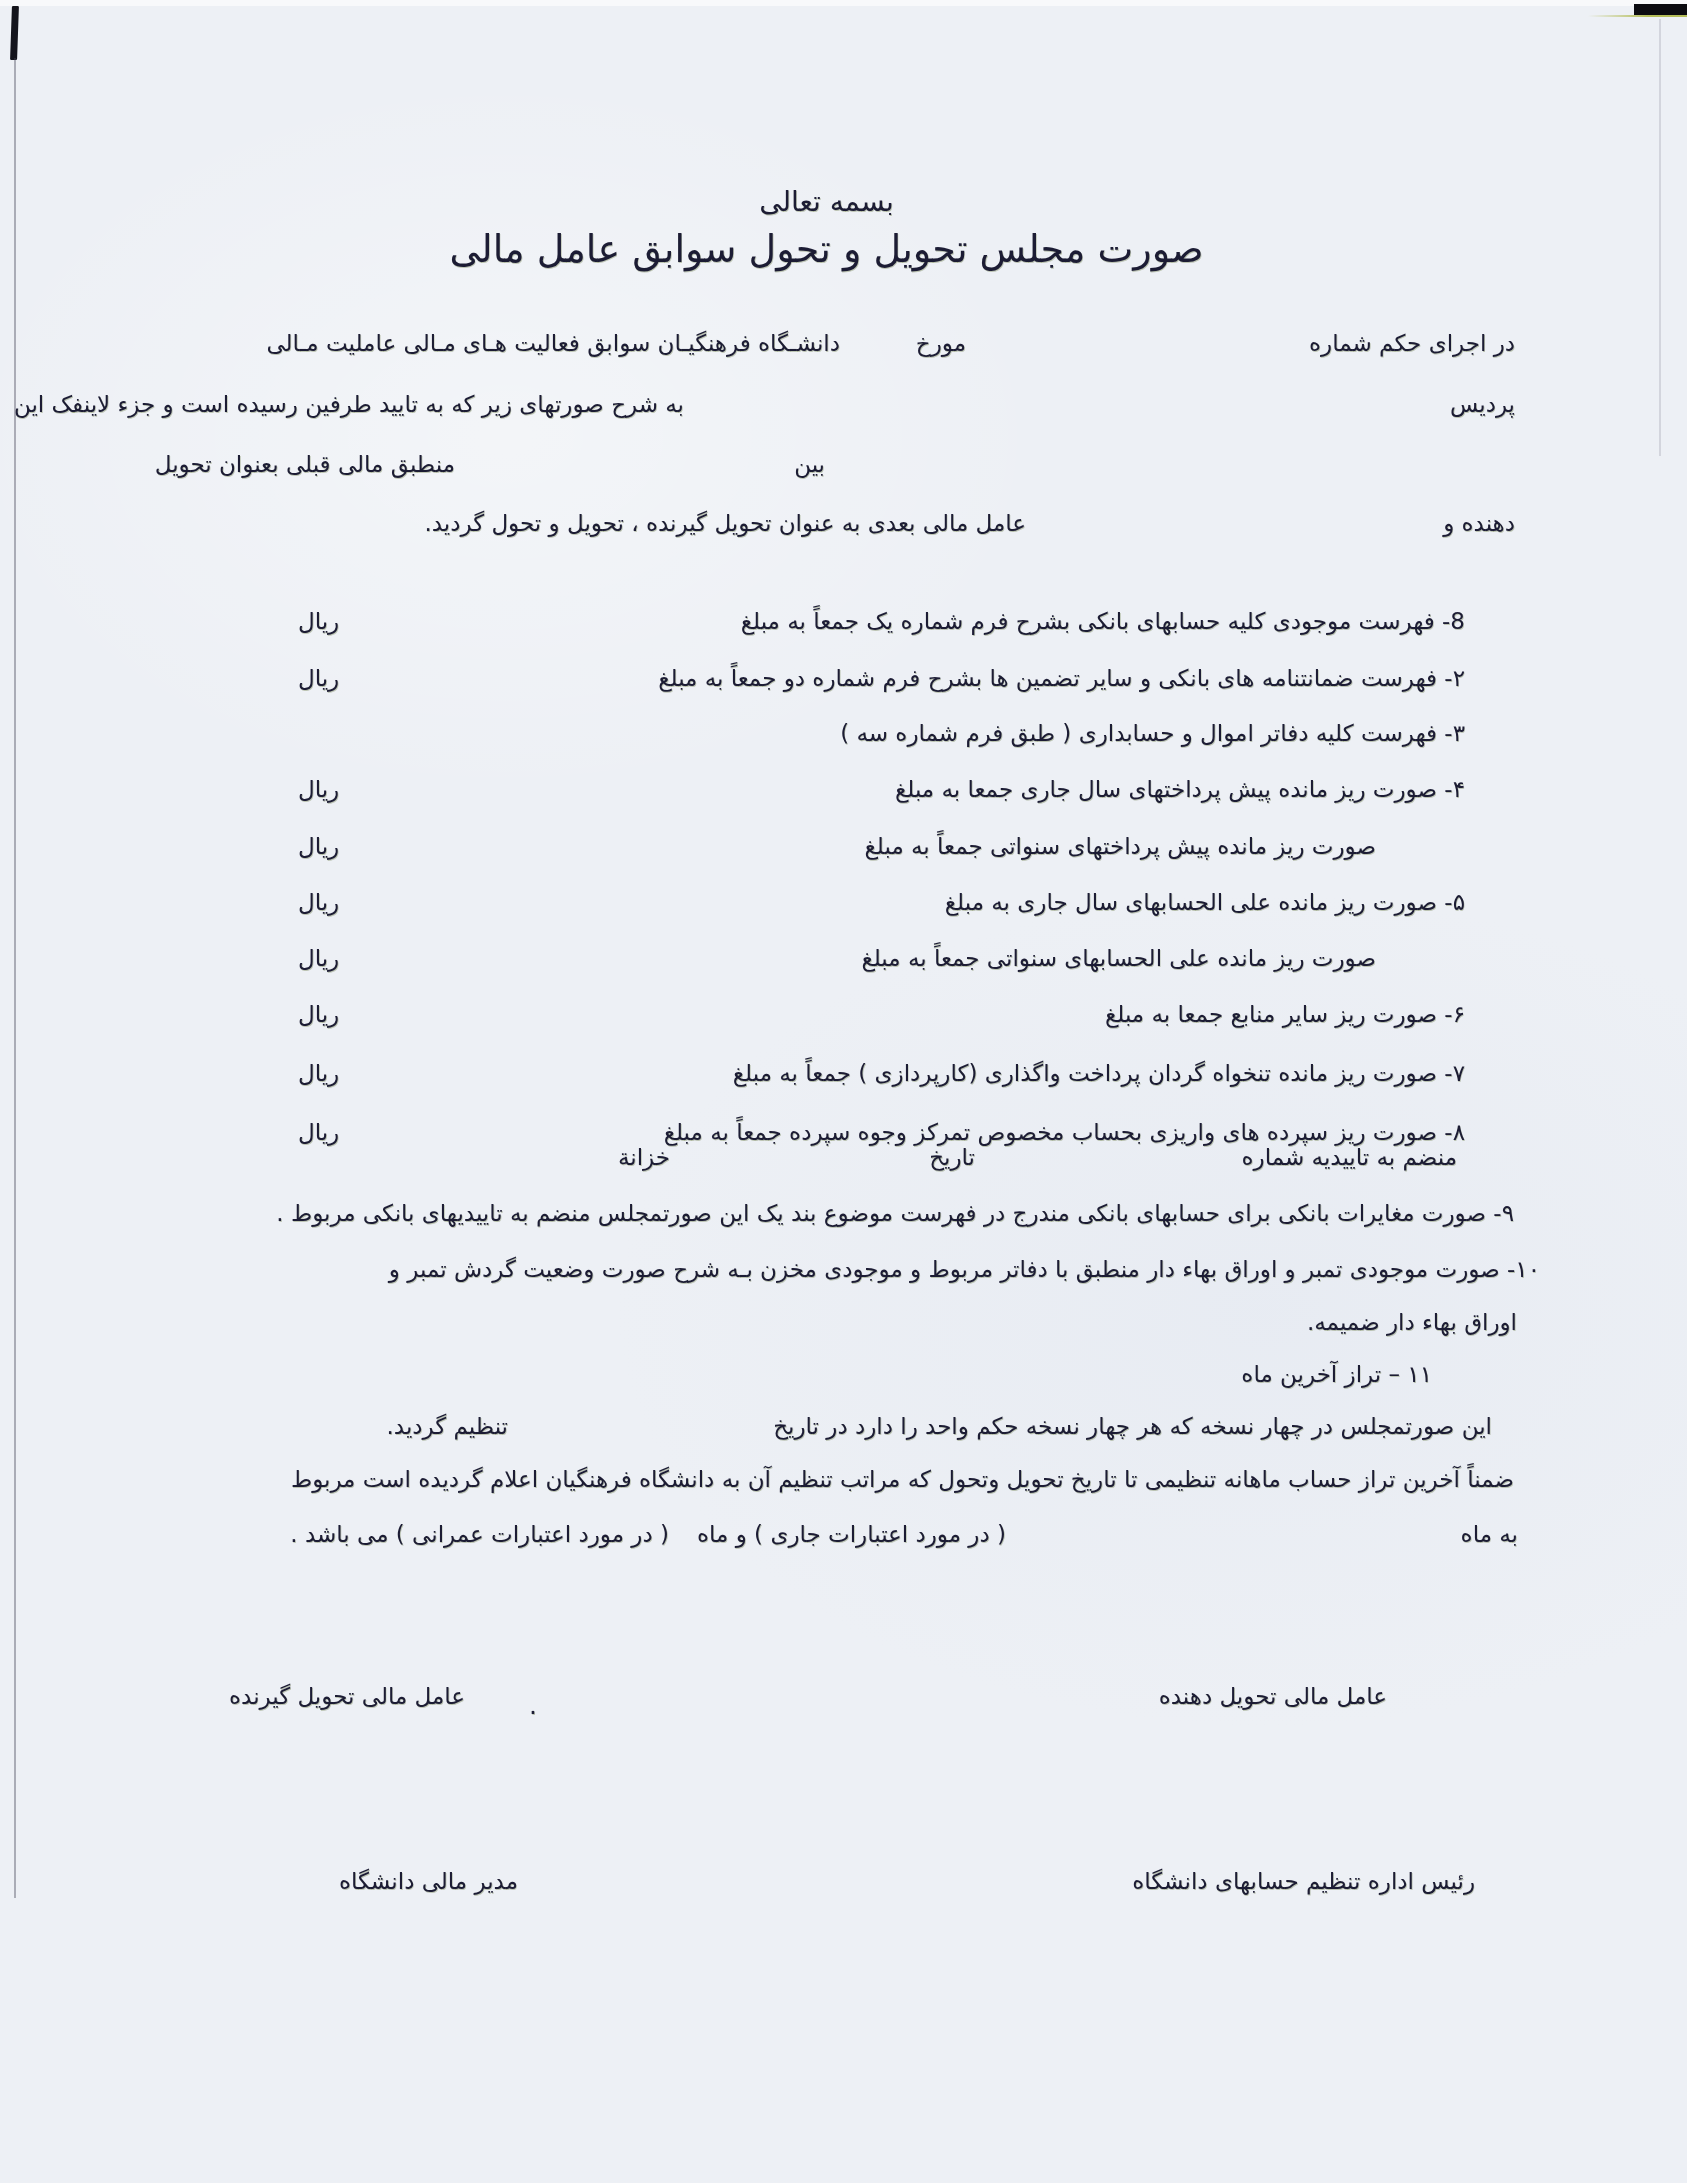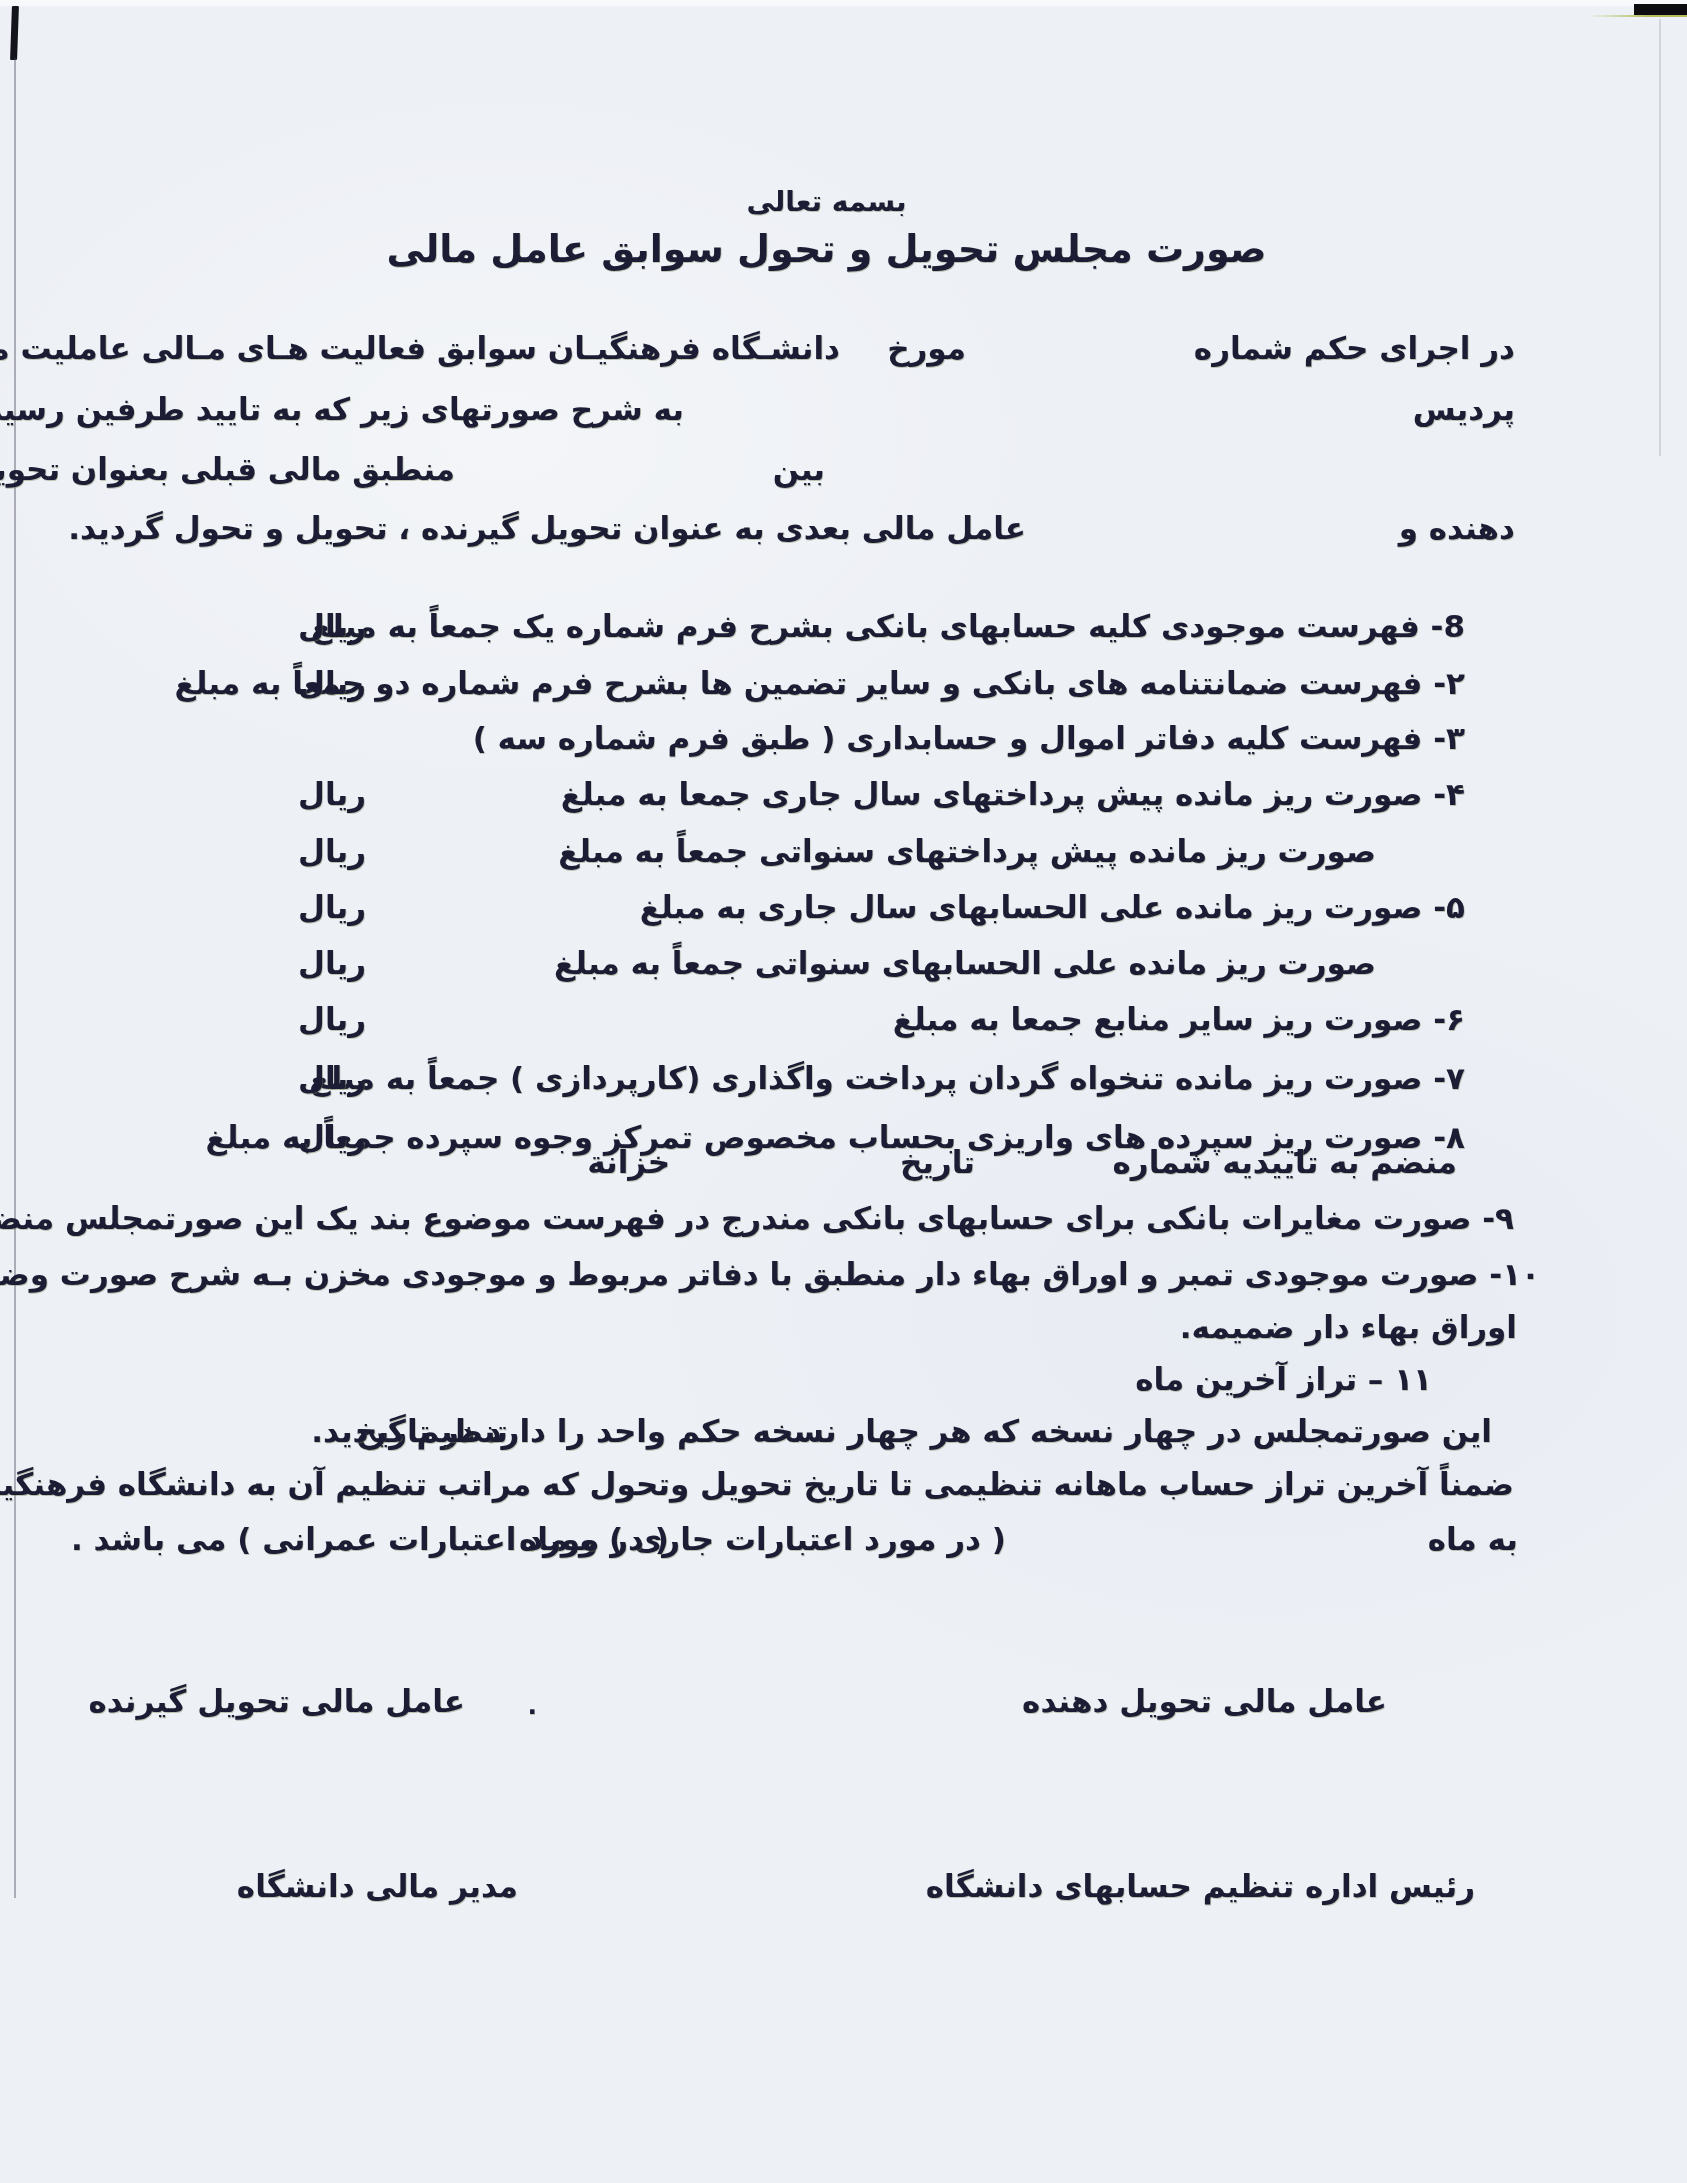--- a/index.html
+++ b/index.html
@@ -16,26 +16,26 @@
     width:1688px;
     height:2183px;
     margin:0 auto;
     background:
       radial-gradient(794px 529px at 30% 20%, rgba(255,255,255,0.35), rgba(255,255,255,0) 70%),
       radial-gradient(927px 596px at 75% 60%, rgba(226,231,240,0.5), rgba(226,231,240,0) 70%),
       var(--paper);
     overflow:hidden;
     direction:rtl;
     color:var(--ink);
-    font-weight:bold;
+    font-weight:normal;
   }
   .ln{
     position:absolute;
     white-space:nowrap;
-    font-size:31px;
+    font-size:23px;
     line-height:1.35;
     letter-spacing:0.1px;
     text-shadow:0.7px 1.3px 0 rgba(140,160,60,0.28), 0.7px 0.7px 0 rgba(80,80,140,0.18);
   }
   .center{
     left:46px; right:79px;
     text-align:center;
   }
   .bismillah{font-size:28px;}
   .doc-title{font-size:38px;}

